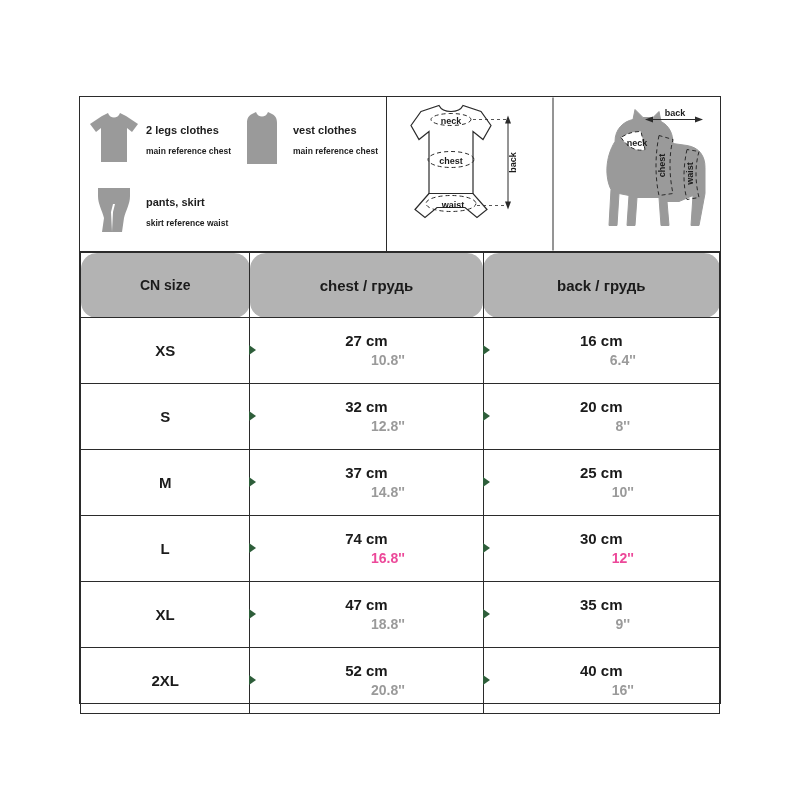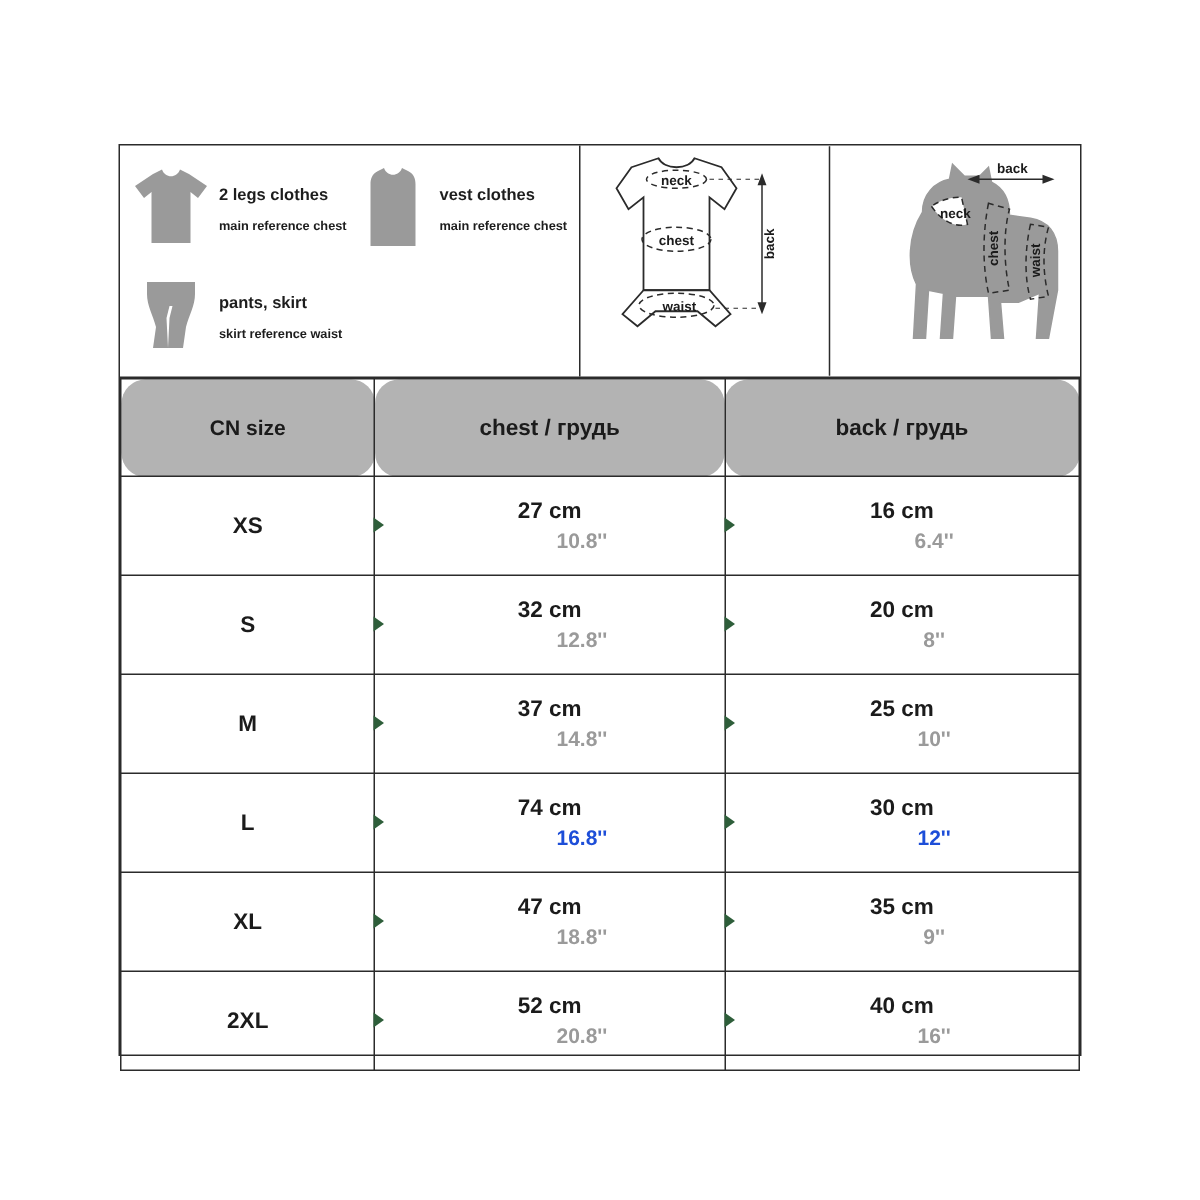--- a/index.html
+++ b/index.html
@@ -109,21 +109,21 @@
     color: #1b1b1b;
     line-height: 1.35;
   }
   .val-in {
     font-size: 14px;
     font-weight: bold;
     color: #9a9a9a;
     line-height: 1.35;
     margin-left: 43px;
   }
-  .val-in.dark { color: #1d4ed8; }
+  .val-in.dark { color: #ec4899; }
 
   .marker {
     position: relative;
   }
   .marker::before {
     content: "";
     position: absolute;
     left: -1px;
     top: 50%;
     transform: translateY(-60%);

